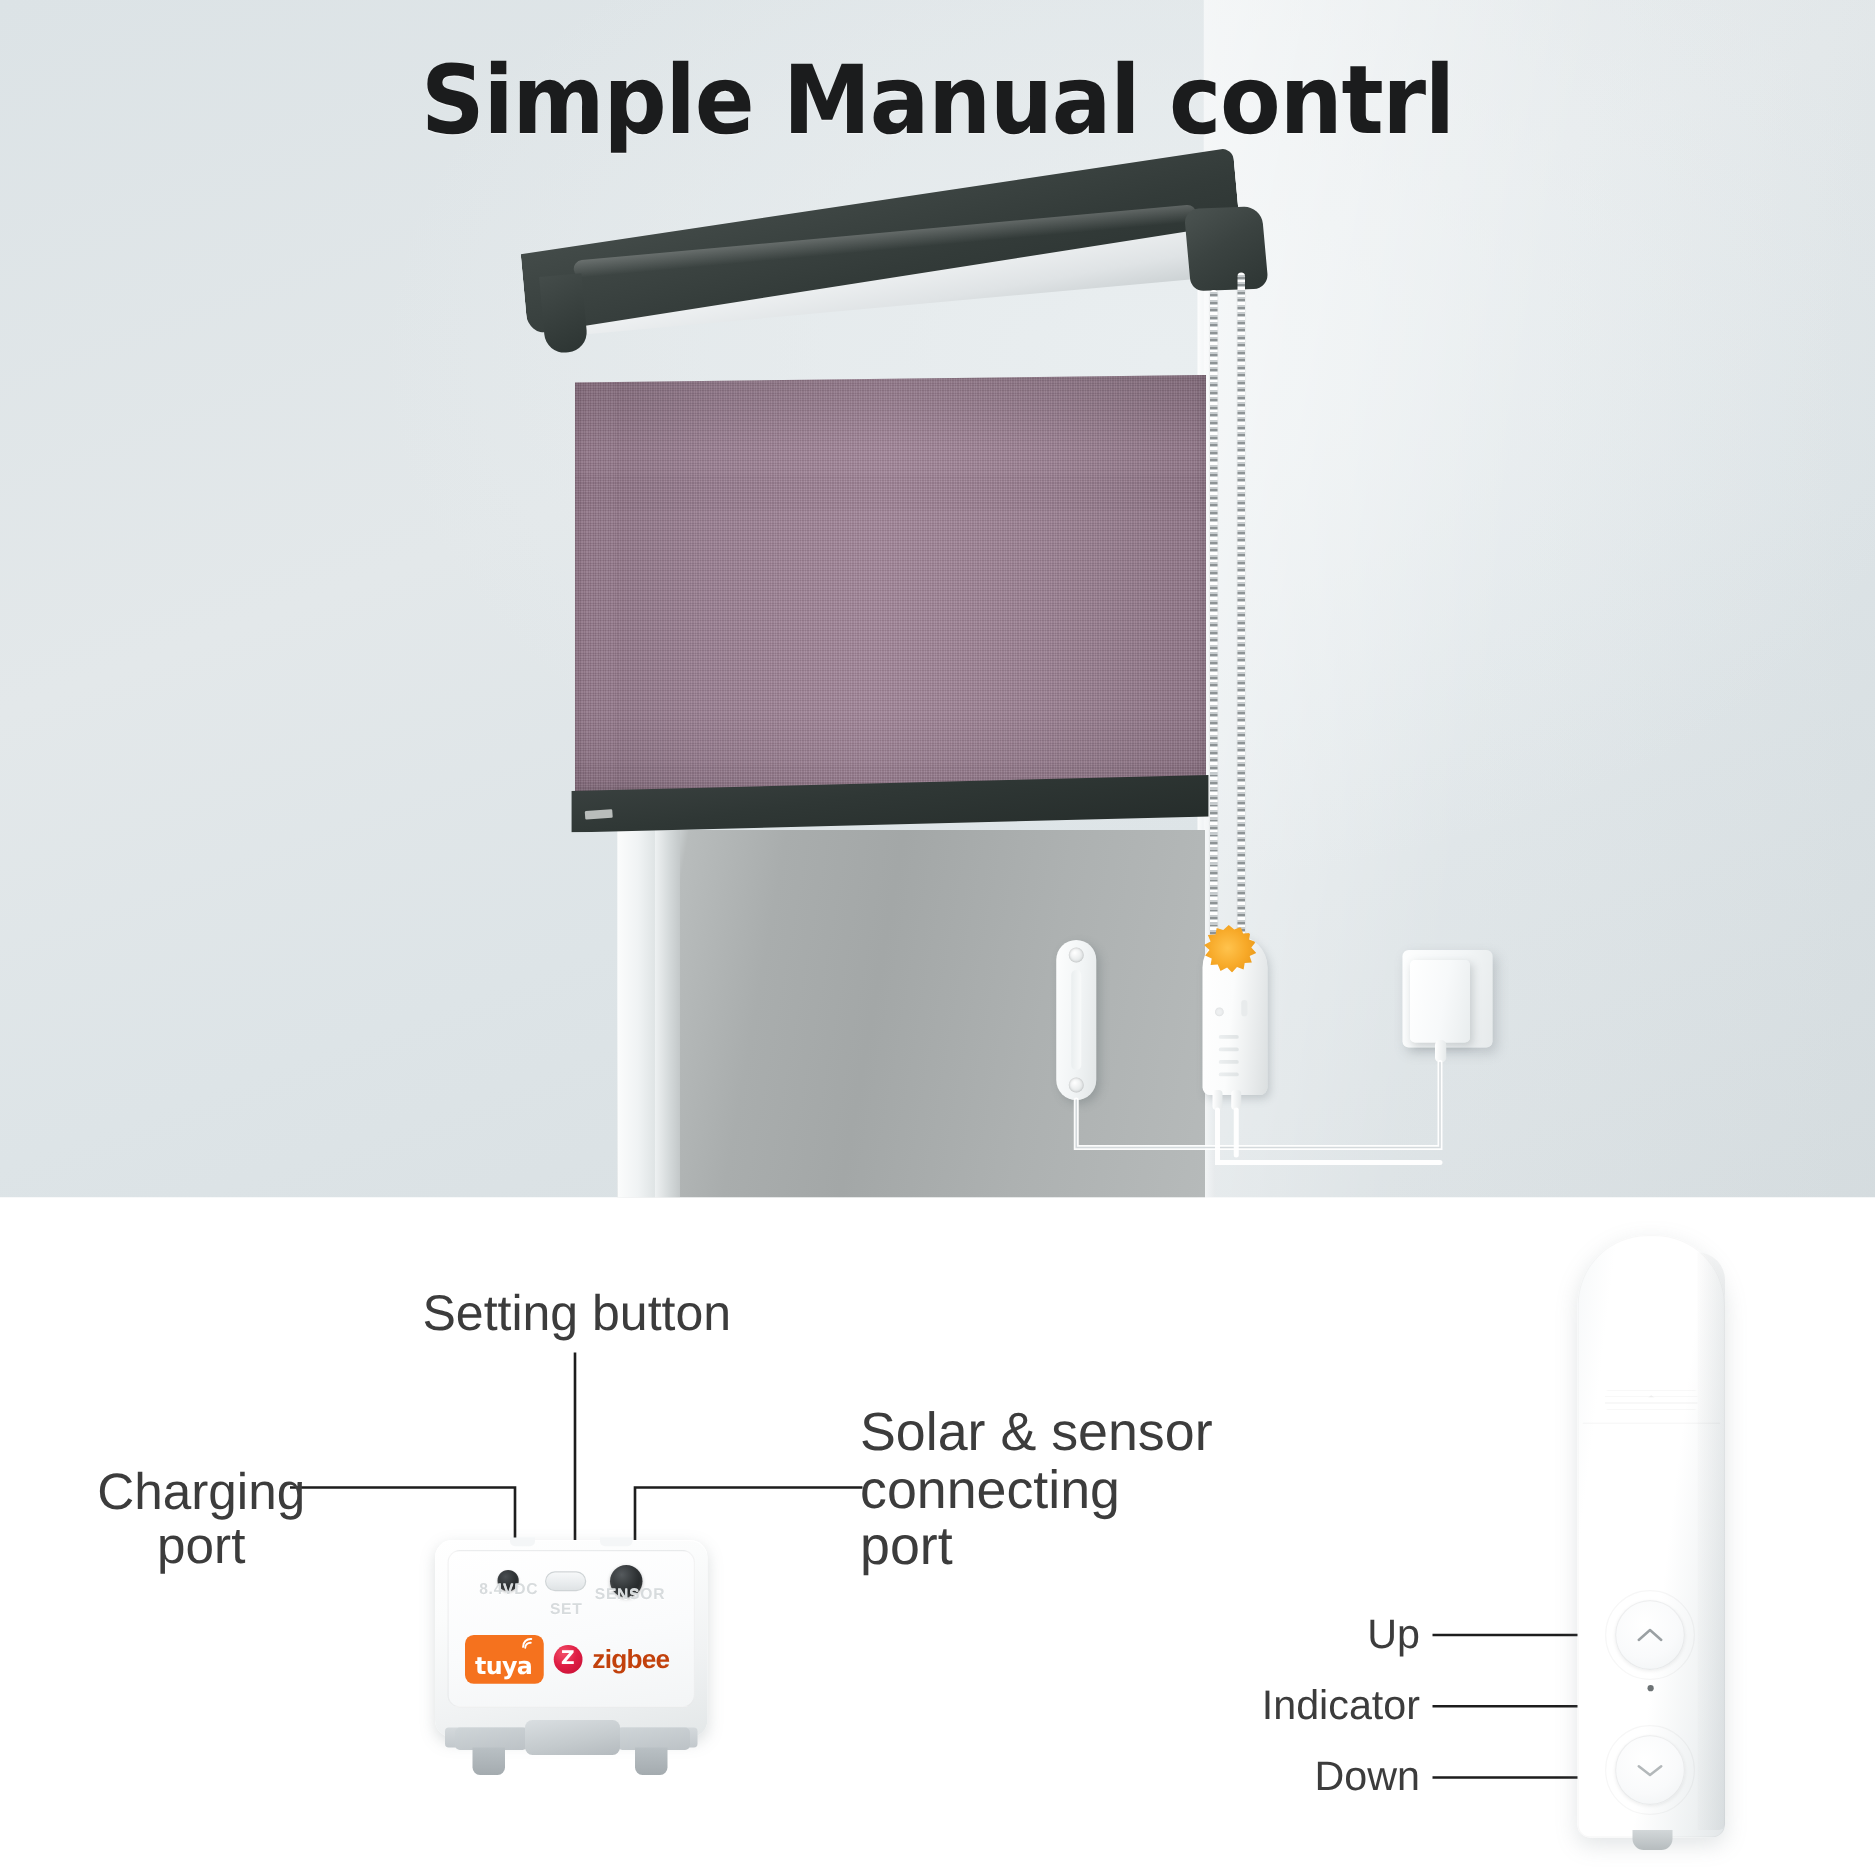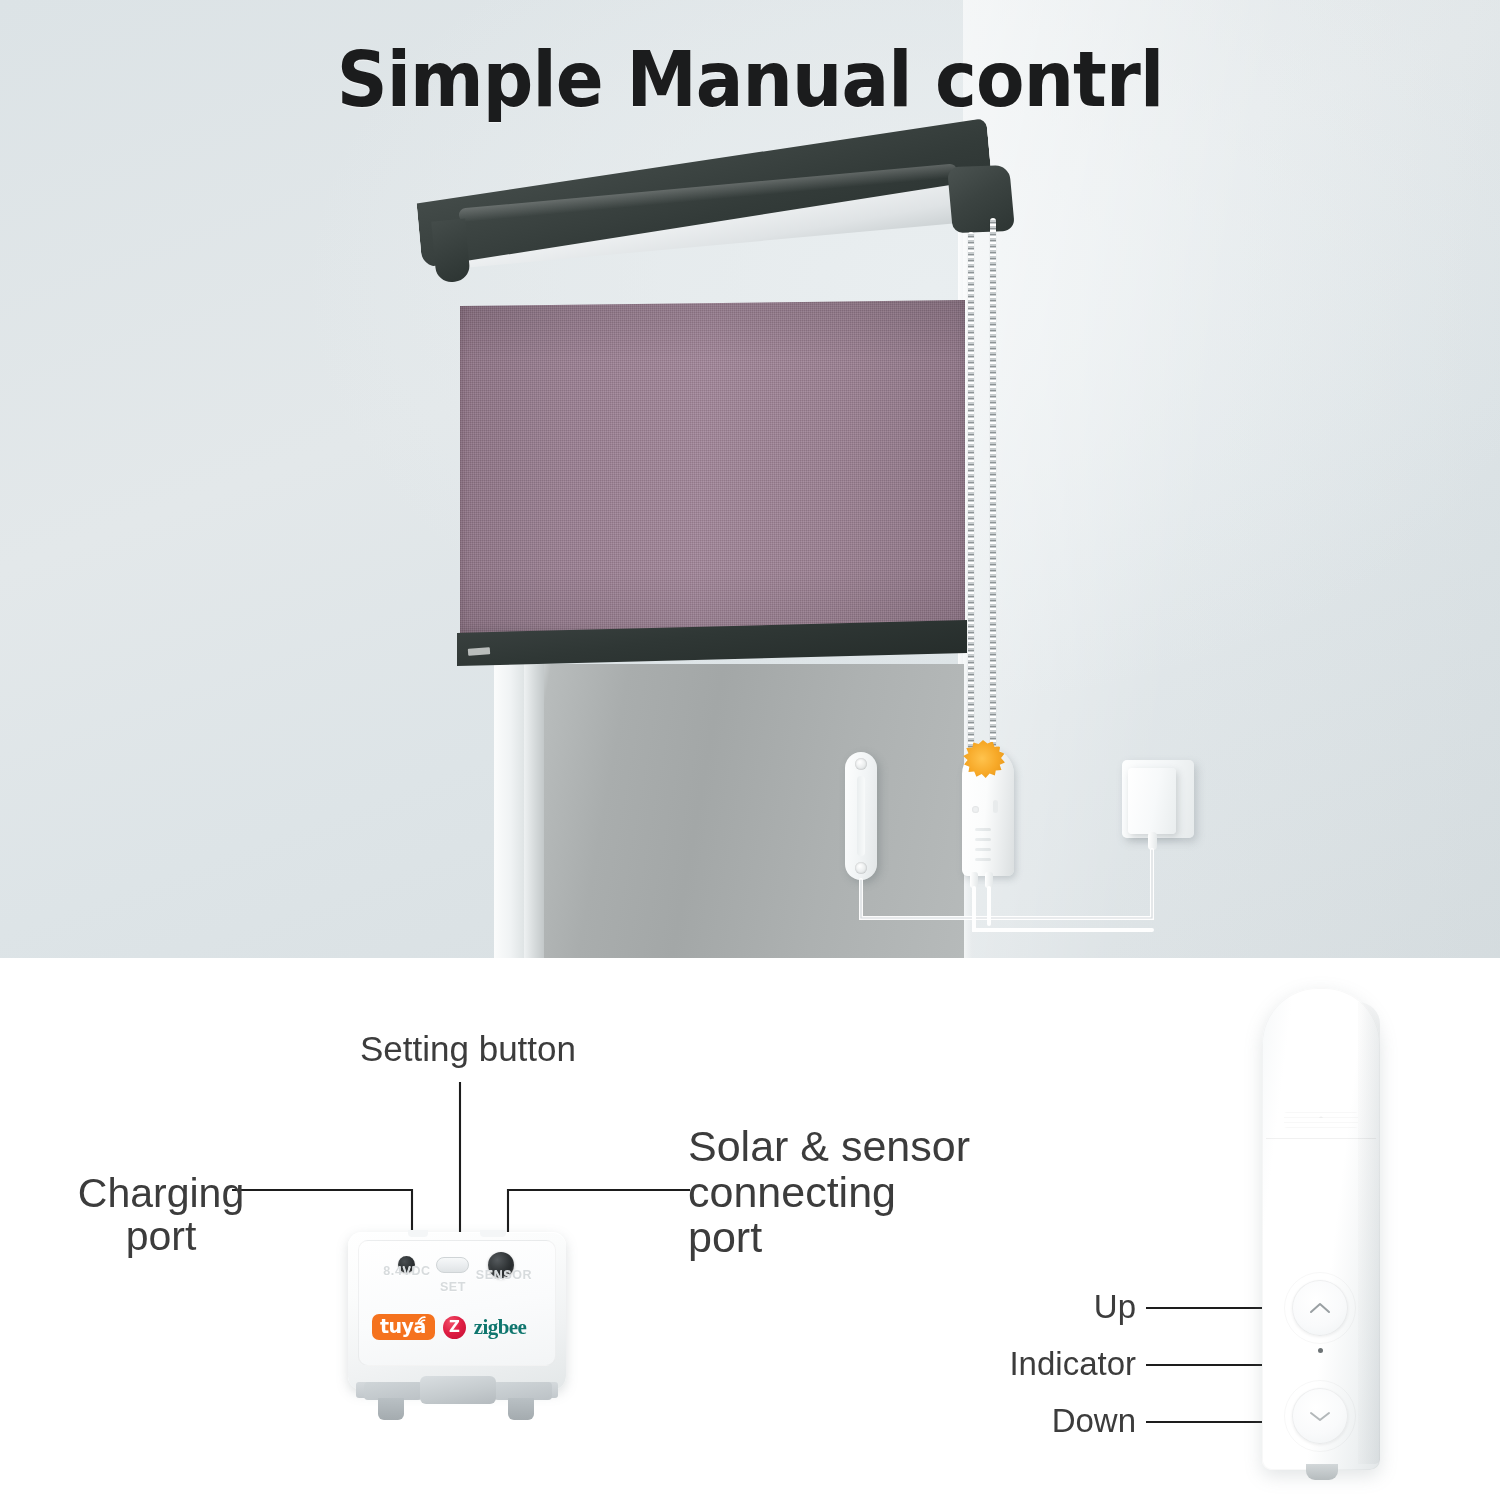--- a/index.html
+++ b/index.html
@@ -231,21 +231,21 @@
 
   .callout-label{
     position:absolute;
     font-family:"Liberation Sans", sans-serif;
     font-weight:400;
     color:#3c3c3c;
     line-height:1.06;
     white-space:pre-line;
   }
 
-  #lbl-setting{ left:338px; top:1030px; width:260px; font-size:35px; text-align:center; }
+  #lbl-setting{ left:338px; top:1030px; width:260px; font-size:40px; text-align:left; }
   #lbl-charging{ left:50px; top:1172px; width:222px; font-size:41px; text-align:center; }
   #lbl-solar{ left:688px; top:1124px; width:290px; font-size:43px; text-align:left; }
 
   #lbl-up{ left:1010px; top:1290px; width:126px; font-size:33px; text-align:right; }
   #lbl-indicator{ left:962px; top:1347px; width:174px; font-size:33px; text-align:right; }
   #lbl-down{ left:1000px; top:1404px; width:136px; font-size:33px; text-align:right; }
 
   #leader-svg{ position:absolute; left:0; top:0; width:1500px; height:1500px; pointer-events:none; }
 
   
@@ -309,21 +309,21 @@
 
   
   #brand-row{
     position:absolute; left:24px; top:80px; width:172px; height:30px;
     display:flex; align-items:center; gap:8px;
   }
   #tuya-badge{
     position:relative;
     background:#f5721e;
     border-radius:7px;
-    padding:3px 9px 4px 8px;
+    padding:16px 9px 4px 8px;
     display:flex; align-items:center;
   }
   #tuya-text{
     font-family:"DejaVu Sans", sans-serif;
     font-weight:700;
     font-size:19px;
     color:#ffffff;
     letter-spacing:-.5px;
     line-height:1;
   }
@@ -335,22 +335,22 @@
     background:radial-gradient(circle at 35% 28%, #f2506a 0%, #e01f45 45%, #c30d33 100%);
     display:flex; align-items:center; justify-content:center;
     flex:0 0 auto;
   }
   #zigbee-z{
     font-family:"DejaVu Sans", sans-serif;
     font-weight:700; font-size:15px; color:#ffffff; line-height:1;
     transform:translateY(-.5px);
   }
   #zigbee-text{
-    font-family:Liberation Serif, serif;
-    font-weight:700; font-size:21px; color:#0f766e; letter-spacing:-.6px; line-height:1;
+    font-family:Liberation Sans, sans-serif;
+    font-weight:700; font-size:21px; color:#c2410c; letter-spacing:-.6px; line-height:1;
   }
 
   
   #base-bar{
     position:absolute; left:8px; top:150px; width:202px; height:16px;
     background:linear-gradient(180deg,#d4d9dc 0%, #c2c8cc 100%);
     border-radius:3px;
   }
   #foot-center{
     position:absolute; left:72px; top:144px; width:76px; height:28px;

